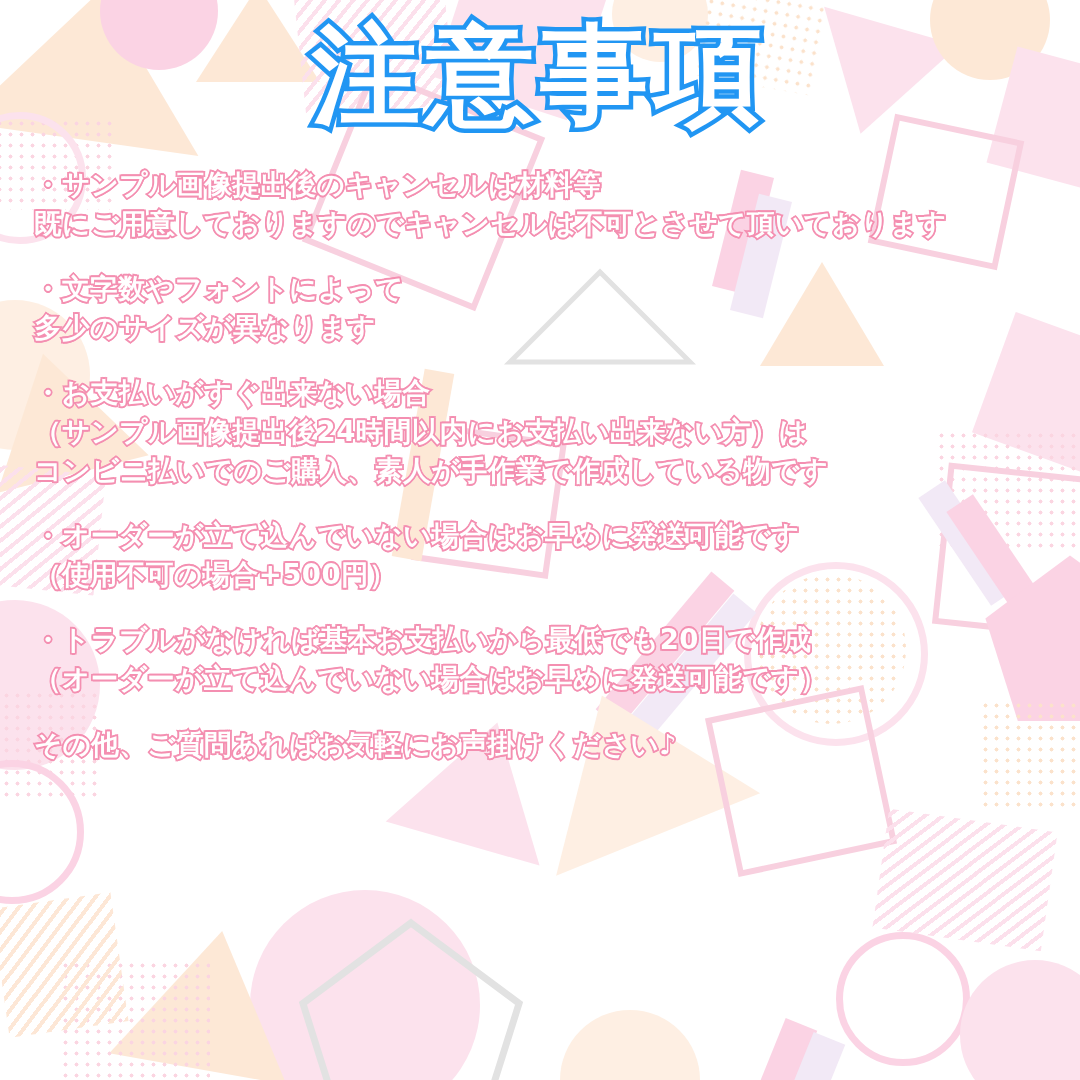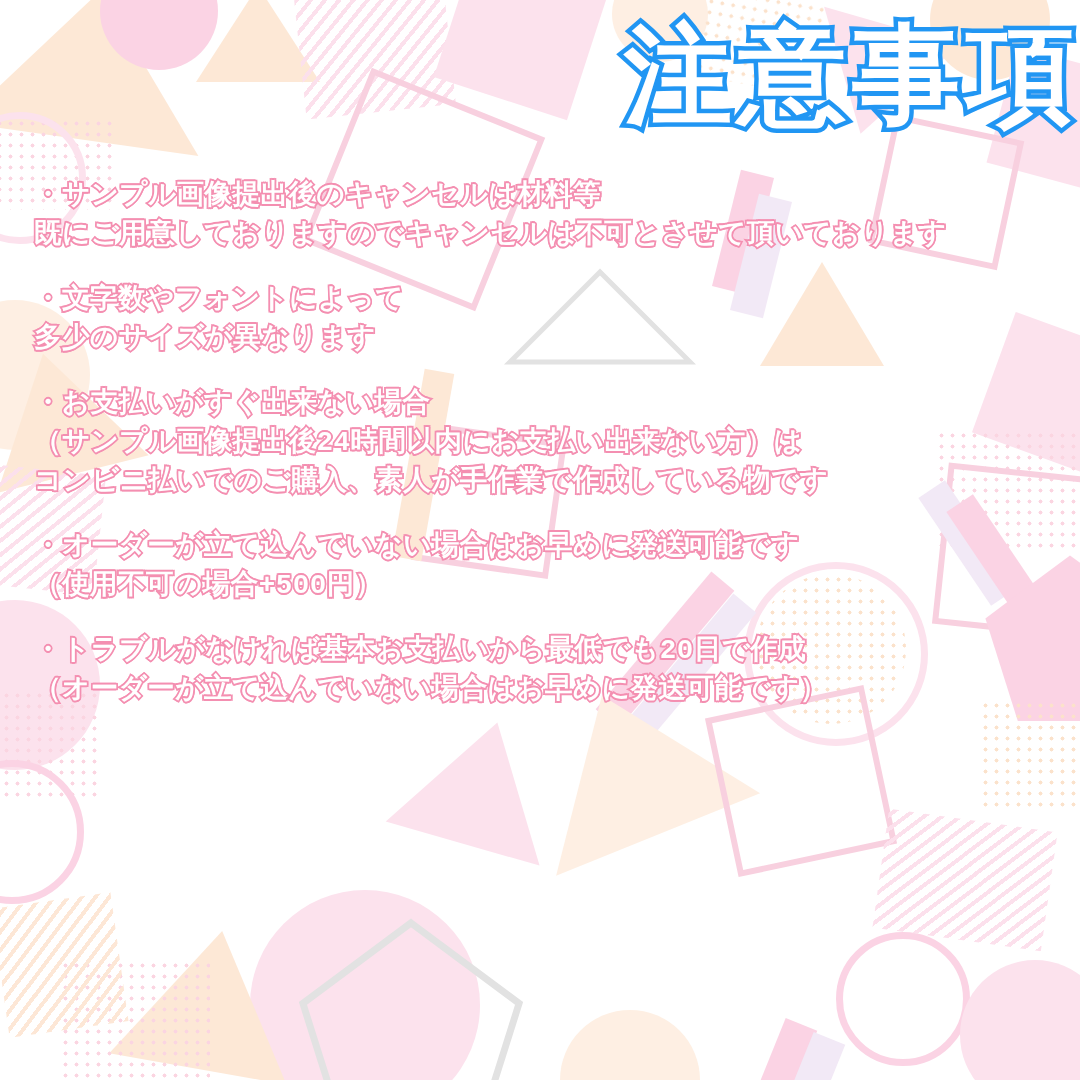--- a/index.html
+++ b/index.html
@@ -49,21 +49,21 @@
     background-image: repeating-linear-gradient(
       -45deg, #fbd2b4 0 4px, transparent 4px 11px);
   }
 
   
   #title-wrap {
     position: absolute;
     top: 18px;
     left: 0;
     width: 100%;
-    text-align: right;
+    text-align: center;
     z-index: 5;
   }
   #title {
     display: inline-block;
     font-family: "DejaVu Sans", "Liberation Sans", sans-serif;
     font-weight: 700;
     font-size: 108px;
     line-height: 1.05;
     letter-spacing: 6px;
     color: #ffffff;
@@ -76,33 +76,32 @@
 
   
   #body-text {
     position: absolute;
     top: 160px;
     left: 34px;
     width: 1012px;
     z-index: 4;
   }
   .para {
-    margin: 16px 0 26px 0;
+    margin: 5px 0 26px 0;
     color: #ffffff;
     font-weight: 700;
     font-size: 27.5px;
     line-height: 1.42;
     letter-spacing: 0.5px;
     -webkit-text-stroke: 3.4px #f48fb1;
     paint-order: stroke fill;
     text-shadow:
        1.6px 0 0 #f48fb1, -1.6px 0 0 #f48fb1,
        0 1.6px 0 #f48fb1, 0 -1.6px 0 #f48fb1;
     white-space: pre-line;
-    font-family: Liberation Mono, monospace;
   }
   .para.tight { margin-bottom: 22px; }
 </style>
 </head>
 <body>
 
 <div id="canvas">
 
   <div id="bg">
 
@@ -193,15 +192,16 @@
 既にご用意しておりますのでキャンセルは不可とさせて頂いております</p>
     <p class="para">・文字数やフォントによって
 多少のサイズが異なります</p>
     <p class="para">・お支払いがすぐ出来ない場合
 （サンプル画像提出後24時間以内にお支払い出来ない方）は
 コンビニ払いでのご購入、素人が手作業で作成している物です</p>
     <p class="para">・オーダーが立て込んでいない場合はお早めに発送可能です
 （使用不可の場合+500円）</p>
     <p class="para">・トラブルがなければ基本お支払いから最低でも20日で作成
 （オーダーが立て込んでいない場合はお早めに発送可能です）</p>
+    <p class="para">その他、ご質問あればお気軽にお声掛けください♪</p>
   </div>
 
 </div>
 
 </body></html>

